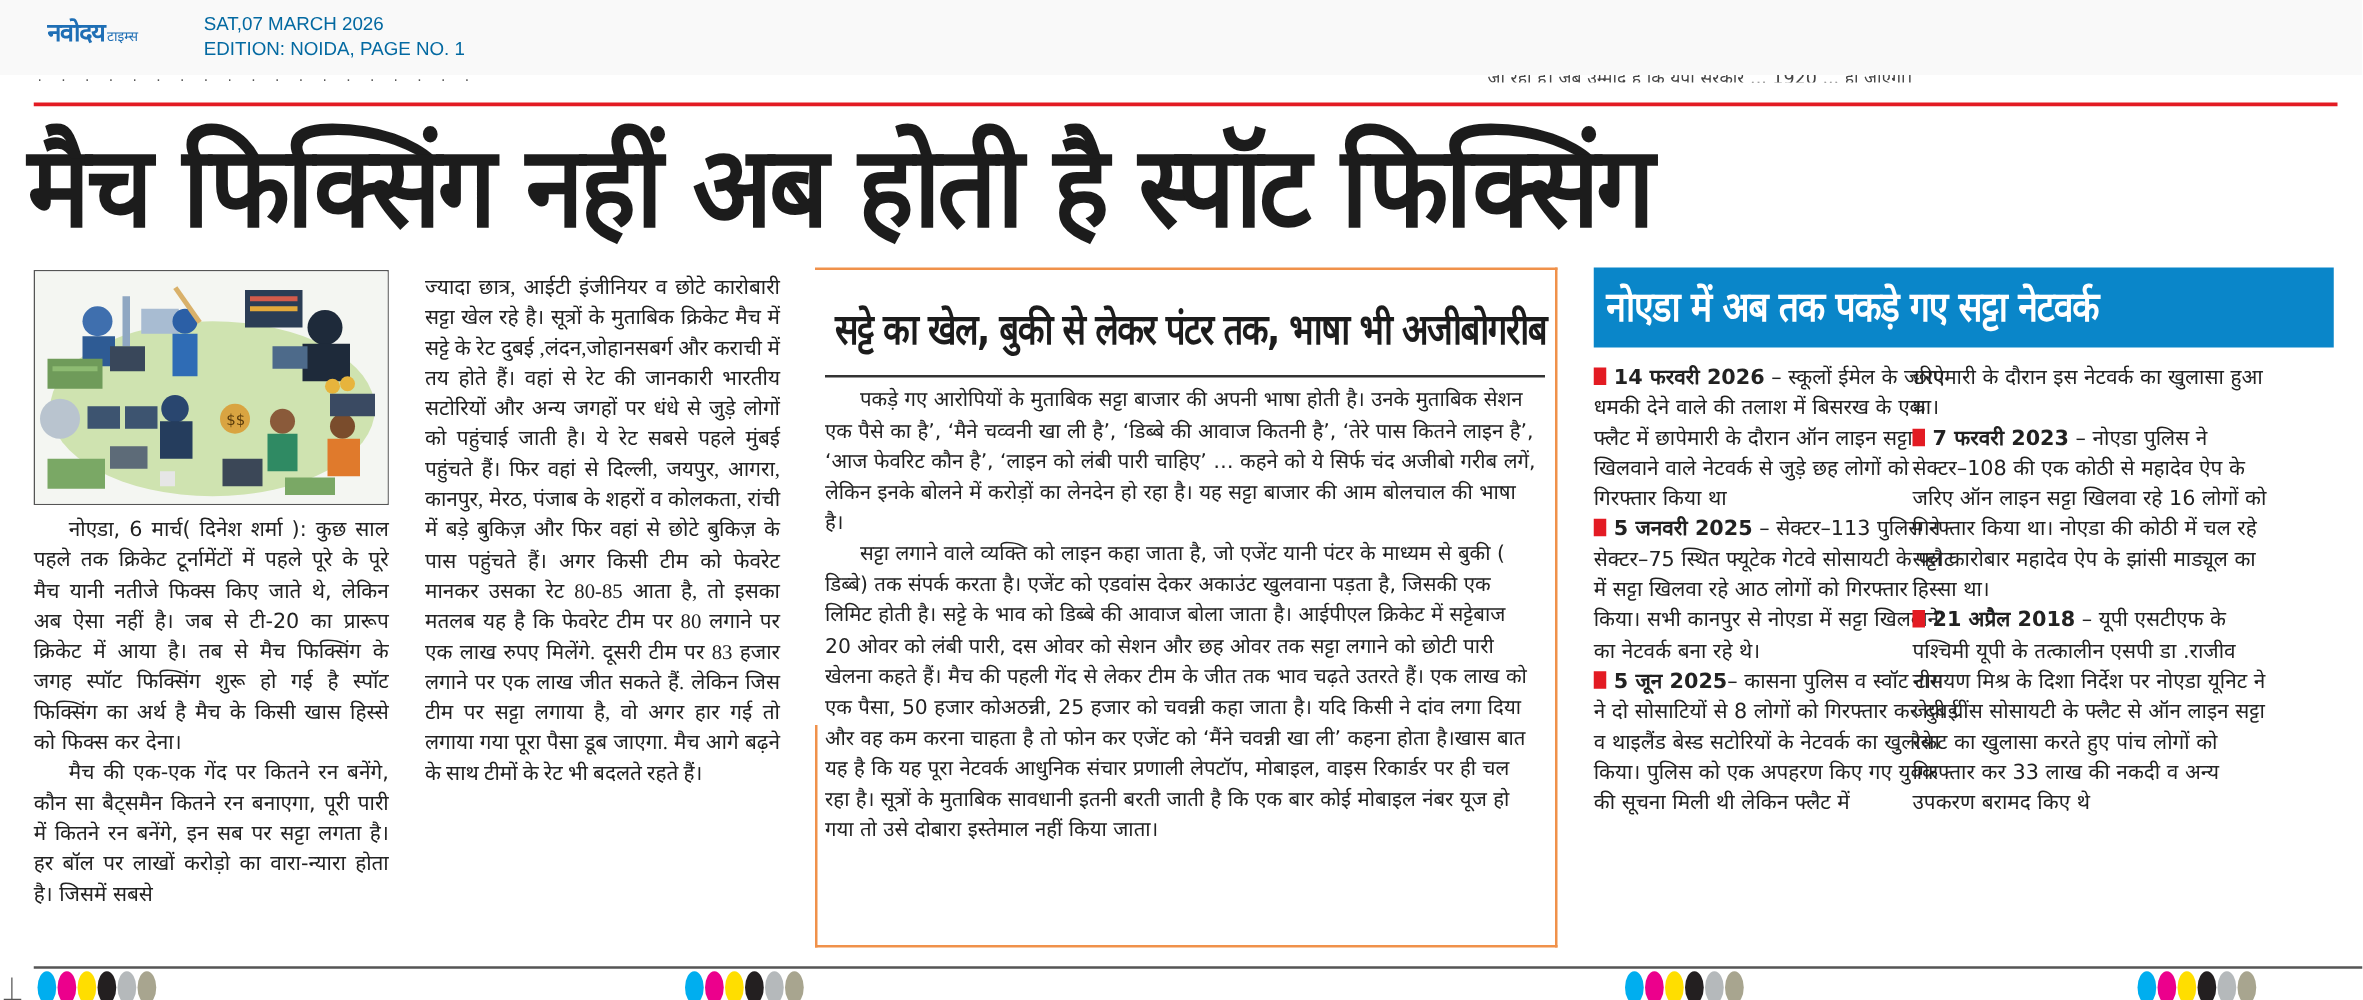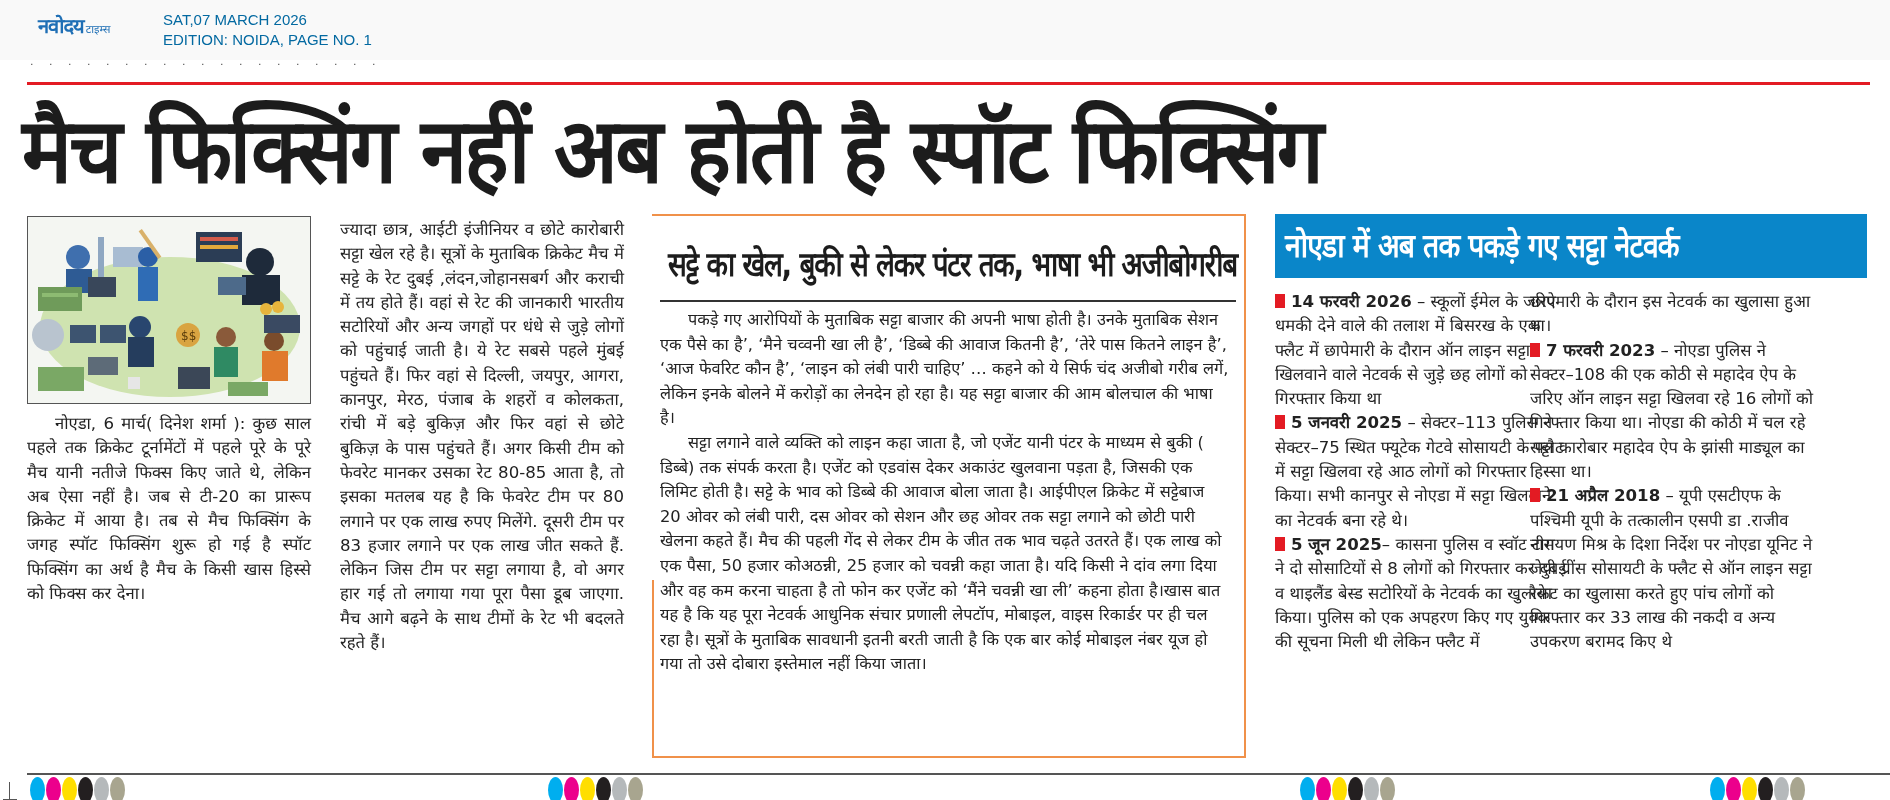--- a/index.html
+++ b/index.html
@@ -19,21 +19,21 @@
   .clipline .right { position: absolute; left: 1160px; top: -6px; font-size: 14px; color: #444; white-space: nowrap; }
 
   .redrule { position: absolute; left: 27px; top: 82px; width: 1843px; height: 3px; background: #e31b23; }
 
   
   .headline { position: absolute; left: 22px; top: 96px; width: 1850px; height: 110px; font-family: "DejaVu Sans", sans-serif; font-weight: bold; font-size: 90px; line-height: 110px; color: #1c1c1c; white-space: nowrap; letter-spacing: -3px; transform: scaleX(0.93); transform-origin: left top; }
 
   
   .col { position: absolute; font-family: "DejaVu Sans", sans-serif; font-size: 16.6px; line-height: 24.3px; color: #222; text-align: justify; }
   .col p { text-indent: 28px; }
-  .col p.noindent { text-indent: 0; }
+  .col p.noindent { text-indent: 0; font-family: Liberation Serif, serif; }
 
   .photo { position: absolute; left: 27px; top: 216px; width: 284px; height: 188px; border: 1px solid #555; background: #fff; overflow: hidden; }
 
   
   .obox { position: absolute; left: 652px; top: 214px; width: 594px; height: 544px; border-top: 2px solid #f0914a; border-right: 2px solid #f0914a; border-bottom: 2px solid #f0914a; }
   .obox-left { position: absolute; left: 652px; top: 580px; width: 2px; height: 178px; background: #f0914a; }
   .obox-head { position: absolute; left: 668px; top: 234px; width: 570px; font-family: "DejaVu Sans", sans-serif; font-weight: bold; font-size: 34px; line-height: 60px; color: #1c1c1c; white-space: nowrap; letter-spacing: -1.5px; transform: scaleX(0.82); transform-origin: left top; }
   .obox-rule { position: absolute; left: 660px; top: 300px; width: 576px; height: 2px; background: #333; }
 
   
@@ -62,20 +62,21 @@
     <span class="logo-sub">टाइम्स</span>
   </div>
   <div class="meta">
     <div>SAT,07 MARCH 2026</div>
     <div>EDITION: NOIDA, PAGE NO. 1</div>
   </div>
 </div>
 
 <div class="clipline">
   <span class="dots">. . . . . . . . . . . . . . . . . . .</span>
+  <span class="right">जा रहा है। जब उम्मीद है कि यूपी सरकार ... 1920 ... हो जाएगा।</span>
 </div>
 
 <div class="redrule"></div>
 
 <h1 class="headline">मैच फिक्सिंग नहीं अब होती है स्पॉट फिक्सिंग</h1>
 
 <div class="photo">
   <svg width="284" height="188" viewBox="0 0 284 188">
     <rect x="0" y="0" width="284" height="188" fill="#f4f6f2"></rect>
     <ellipse cx="142" cy="110" rx="130" ry="70" fill="#cfe3b0"></ellipse>
@@ -112,20 +113,21 @@
     <rect x="150" y="150" width="32" height="22" fill="#3b4757"></rect>
     <rect x="200" y="165" width="40" height="14" fill="#7aa865"></rect>
     <circle cx="250" cy="90" r="6" fill="#e7b43c"></circle>
     <circle cx="238" cy="92" r="6" fill="#e7b43c"></circle>
     <rect x="236" y="98" width="36" height="18" fill="#3a4a62"></rect>
   </svg>
 </div>
 
 <div class="col" style="left:27px; top:412px; width:284px;">
   <p>नोएडा, 6 मार्च( दिनेश शर्मा ): कुछ साल पहले तक क्रिकेट टूर्नामेंटों में पहले पूरे के पूरे मैच यानी नतीजे फिक्स किए जाते थे, लेकिन अब ऐसा नहीं है। जब से टी-20 का प्रारूप क्रिकेट में आया है। तब से मैच फिक्सिंग के जगह स्पॉट फिक्सिंग शुरू हो गई है स्पॉट फिक्सिंग का अर्थ है मैच के किसी खास हिस्से को फिक्स कर देना।</p>
+  <p>मैच की एक-एक गेंद पर कितने रन बनेंगे, कौन सा बैट्समैन कितने रन बनाएगा, पूरी पारी में कितने रन बनेंगे, इन सब पर सट्टा लगता है। हर बॉल पर लाखों करोड़ो का वारा-न्यारा होता है। जिसमें सबसे</p>
 </div>
 
 <div class="col" style="left:340px; top:218px; width:284px;">
   <p class="noindent">ज्यादा छात्र, आईटी इंजीनियर व छोटे कारोबारी सट्टा खेल रहे है। सूत्रों के मुताबिक क्रिकेट मैच में सट्टे के रेट दुबई ,लंदन,जोहानसबर्ग और कराची में तय होते हैं। वहां से रेट की जानकारी भारतीय सटोरियों और अन्य जगहों पर धंधे से जुड़े लोगों को पहुंचाई जाती है। ये रेट सबसे पहले मुंबई पहुंचते हैं। फिर वहां से दिल्ली, जयपुर, आगरा, कानपुर, मेरठ, पंजाब के शहरों व कोलकता, रांची में बड़े बुकिज़ और फिर वहां से छोटे बुकिज़ के पास पहुंचते हैं। अगर किसी टीम को फेवरेट मानकर उसका रेट 80-85 आता है, तो इसका मतलब यह है कि फेवरेट टीम पर 80 लगाने पर एक लाख रुपए मिलेंगे. दूसरी टीम पर 83 हजार लगाने पर एक लाख जीत सकते हैं. लेकिन जिस टीम पर सट्टा लगाया है, वो अगर हार गई तो लगाया गया पूरा पैसा डूब जाएगा. मैच आगे बढ़ने के साथ टीमों के रेट भी बदलते रहते हैं।</p>
 </div>
 
 <div class="obox"></div>
 <div class="obox-left"></div>
 <h2 class="obox-head">सट्टे का खेल, बुकी से लेकर पंटर तक, भाषा भी अजीबोगरीब</h2>
 <div class="obox-rule"></div>

